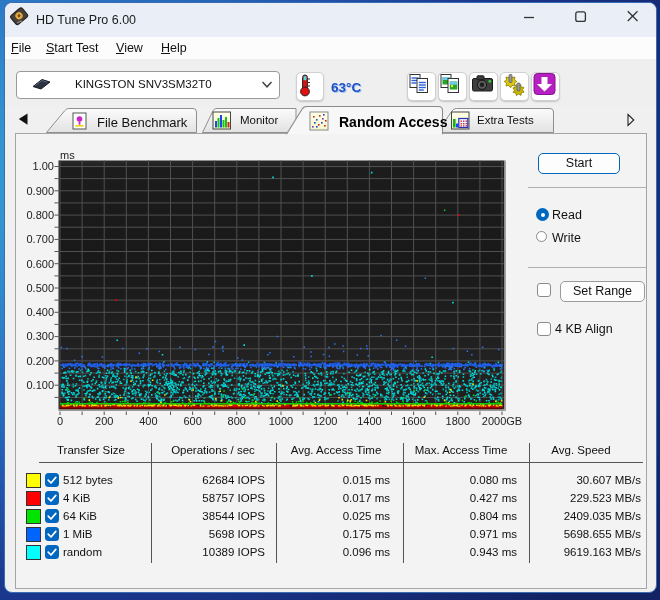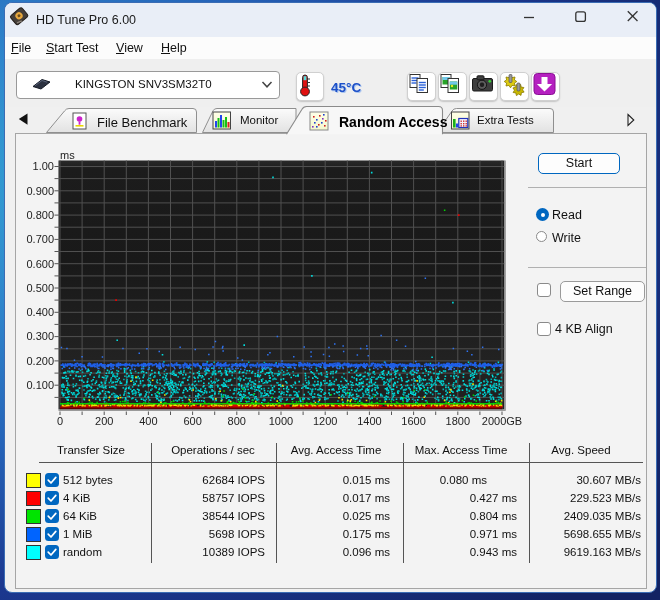--- a/index.html
+++ b/index.html
@@ -47,21 +47,21 @@
   <div class="abs" id="menubar">
     <span class="menuitem" style="left:6px;"><u>F</u>ile</span>
     <span class="menuitem" style="left:41px;"><u>S</u>tart Test</span>
     <span class="menuitem" style="left:111px;"><u>V</u>iew</span>
     <span class="menuitem" style="left:156px;"><u>H</u>elp</span>
   </div>
   <div class="abs" id="toolbar"></div>
   <div class="abs" id="combo"></div>
   <div class="abs" id="combotext">KINGSTON SNV3SM32T0</div>
   <div class="abs tbtn" style="left:291px; top:69px; width:28px; height:29px;"></div>
-  <div class="abs" id="temp">45°C</div>
+  <div class="abs" id="temp">63°C</div>
   <div class="abs tbtn" style="left:402px; top:69px; width:29px; height:29px;"></div>
   <div class="abs tbtn" style="left:433px; top:69px; width:29px; height:29px;"></div>
   <div class="abs tbtn" style="left:464px; top:69px; width:29px; height:29px;"></div>
   <div class="abs tbtn" style="left:495px; top:69px; width:29px; height:29px;"></div>
   <div class="abs tbtn" style="left:526px; top:69px; width:29px; height:29px;"></div>
   <div class="abs" id="panel"></div>
 
 <div id="glob" style="position:absolute;left:0;top:0;width:660px;height:600px;pointer-events:none;">
 <div style="position:absolute;left:555px;top:278px;width:85px;height:21px;background:#fdfdfd;border:1px solid #9a9a9a;border-radius:5px;font-size:12.5px;color:#111;text-align:center;line-height:19px;">Set Range</div>
 <div style="position:absolute;left:533px;top:150px;width:82px;height:21px;background:#fdfdfd;border:1px solid #0067c0;border-radius:5px;font-size:12.5px;color:#111;text-align:center;line-height:19px;">Start</div>
@@ -88,21 +88,21 @@
 <div class="vline" style="left:271px;top:440px;height:120px;"></div>
 <div class="vline" style="left:398px;top:440px;height:120px;"></div>
 <div class="vline" style="left:524px;top:440px;height:120px;"></div>
 <div class="swatch" style="left:20.5px;top:470px;background:#ffff00;"></div>
 <div class="ckd" style="left:39.5px;top:470px;"><svg width="14" height="14" viewBox="0 0 14 14">
           <path d="M3.2 7.2 L6 10 L10.8 4.4" stroke="#fff" stroke-width="1.7" fill="none" stroke-linecap="round" stroke-linejoin="round"></path>
         </svg></div>
 <div class="tl" style="left:58px;top:471px;">512 bytes</div>
 <div class="tv" style="left:260px;top:471px;">62684 IOPS</div>
 <div class="tv" style="left:385px;top:471px;">0.015 ms</div>
-<div class="tv" style="left:482px;top:471px;">0.080 ms</div>
+<div class="tv" style="left:512px;top:471px;">0.080 ms</div>
 <div class="tv" style="left:636px;top:471px;">30.607 MB/s</div>
 <div class="swatch" style="left:20.5px;top:488px;background:#ff0000;"></div>
 <div class="ckd" style="left:39.5px;top:488px;"><svg width="14" height="14" viewBox="0 0 14 14">
           <path d="M3.2 7.2 L6 10 L10.8 4.4" stroke="#fff" stroke-width="1.7" fill="none" stroke-linecap="round" stroke-linejoin="round"></path>
         </svg></div>
 <div class="tl" style="left:58px;top:489px;">4 KiB</div>
 <div class="tv" style="left:260px;top:489px;">58757 IOPS</div>
 <div class="tv" style="left:385px;top:489px;">0.017 ms</div>
 <div class="tv" style="left:512px;top:489px;">0.427 ms</div>
 <div class="tv" style="left:636px;top:489px;">229.523 MB/s</div>

